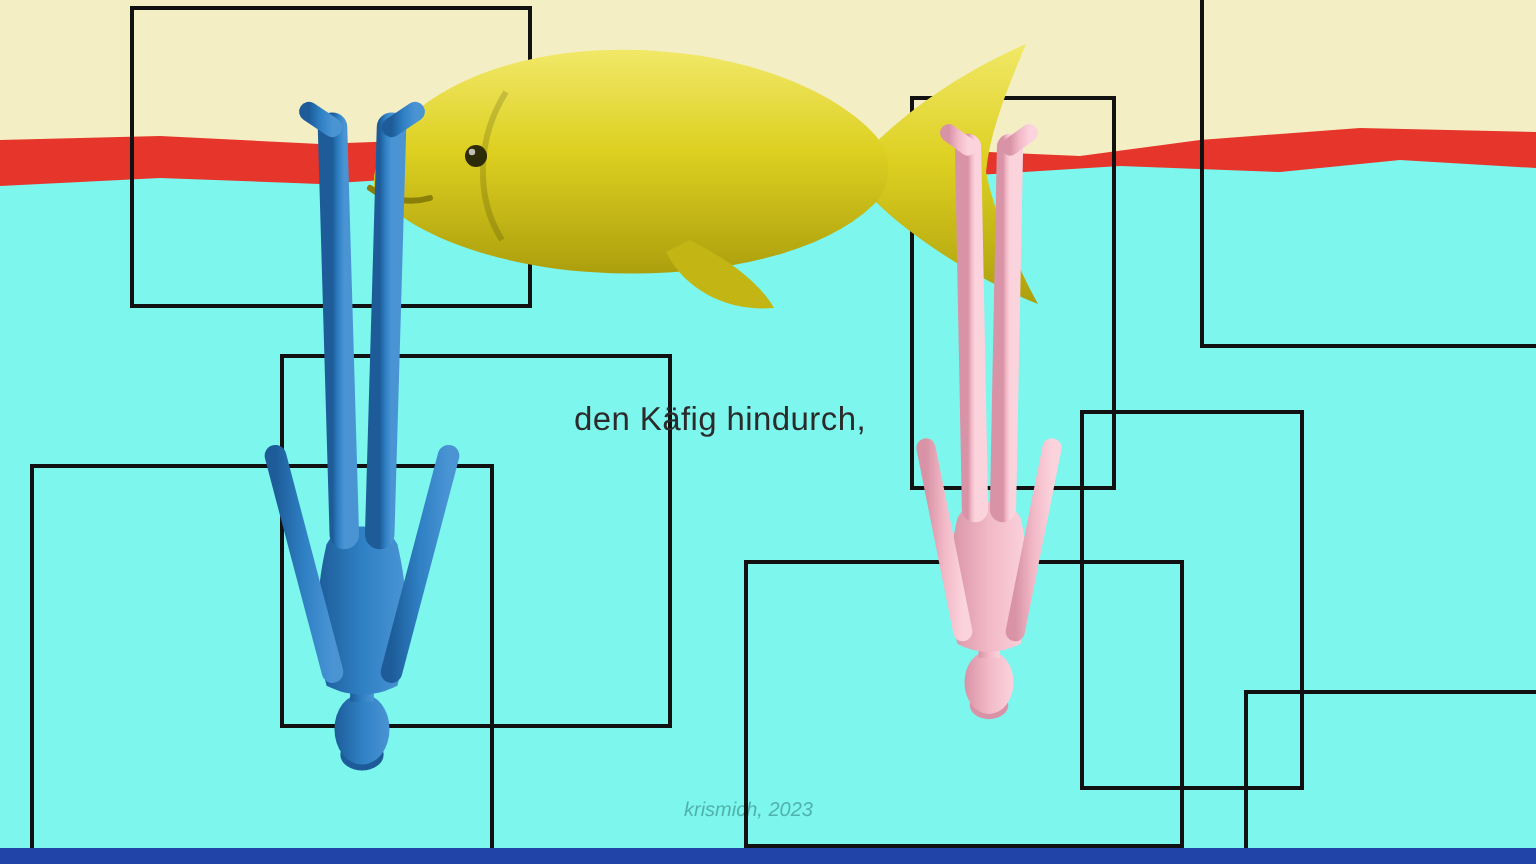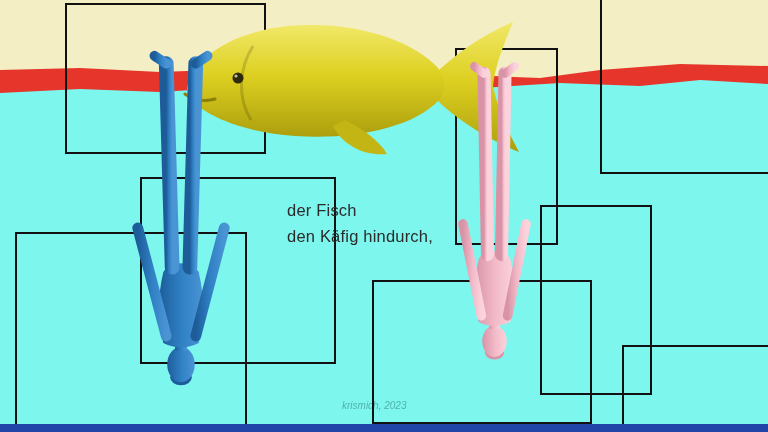--- a/index.html
+++ b/index.html
@@ -108,21 +108,20 @@
       <path d="M45,55 L24,160" stroke="url(#pinkgrad)" stroke-width="11" stroke-linecap="round" fill="none"></path>
       <path d="M75,55 L96,160" stroke="url(#pinkgrad)" stroke-width="11" stroke-linecap="round" fill="none"></path>
       <path d="M52,125 L48,332" stroke="url(#pinkgrad)" stroke-width="15" stroke-linecap="round" fill="none"></path>
       <path d="M68,125 L72,332" stroke="url(#pinkgrad)" stroke-width="15" stroke-linecap="round" fill="none"></path>
       <path d="M48,332 L37,340" stroke="url(#pinkgrad)" stroke-width="10" stroke-linecap="round" fill="none"></path>
       <path d="M72,332 L83,340" stroke="url(#pinkgrad)" stroke-width="10" stroke-linecap="round" fill="none"></path>
     </g>
   </svg>
 
   <div class="caption">
-    <div>der Fisch</div>
     <div>den Käfig hindurch,</div>
   </div>
 
   <div class="signature">krismich, 2023</div>
 
   <div class="footer"></div>
 
 </div>
 
 </body></html>

